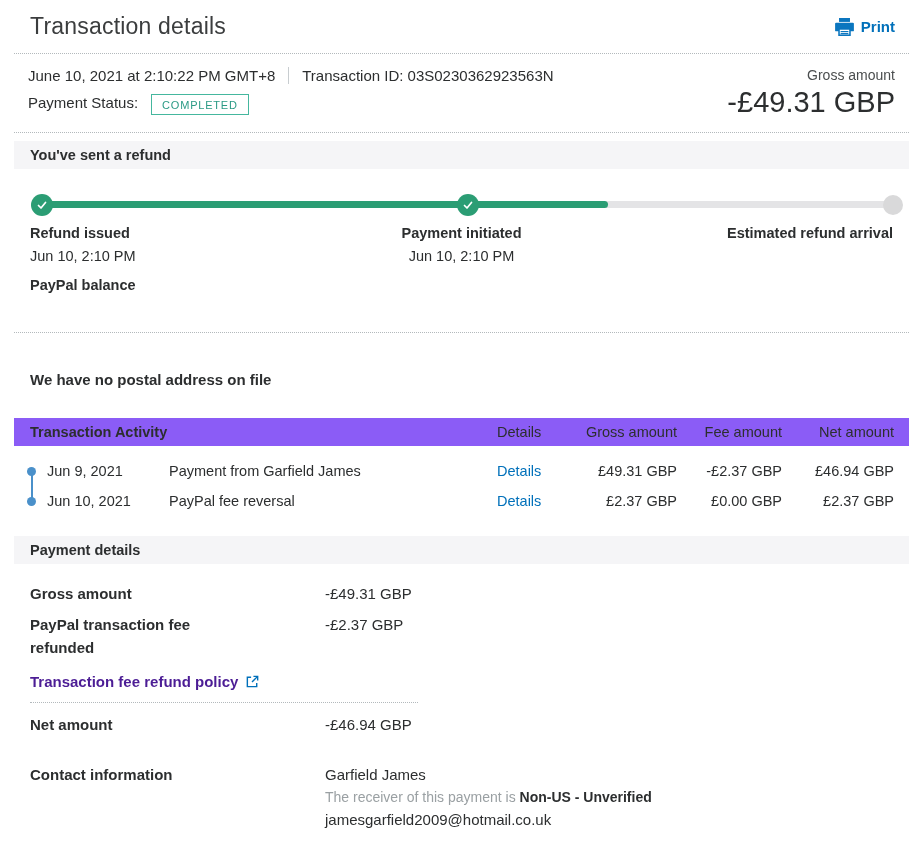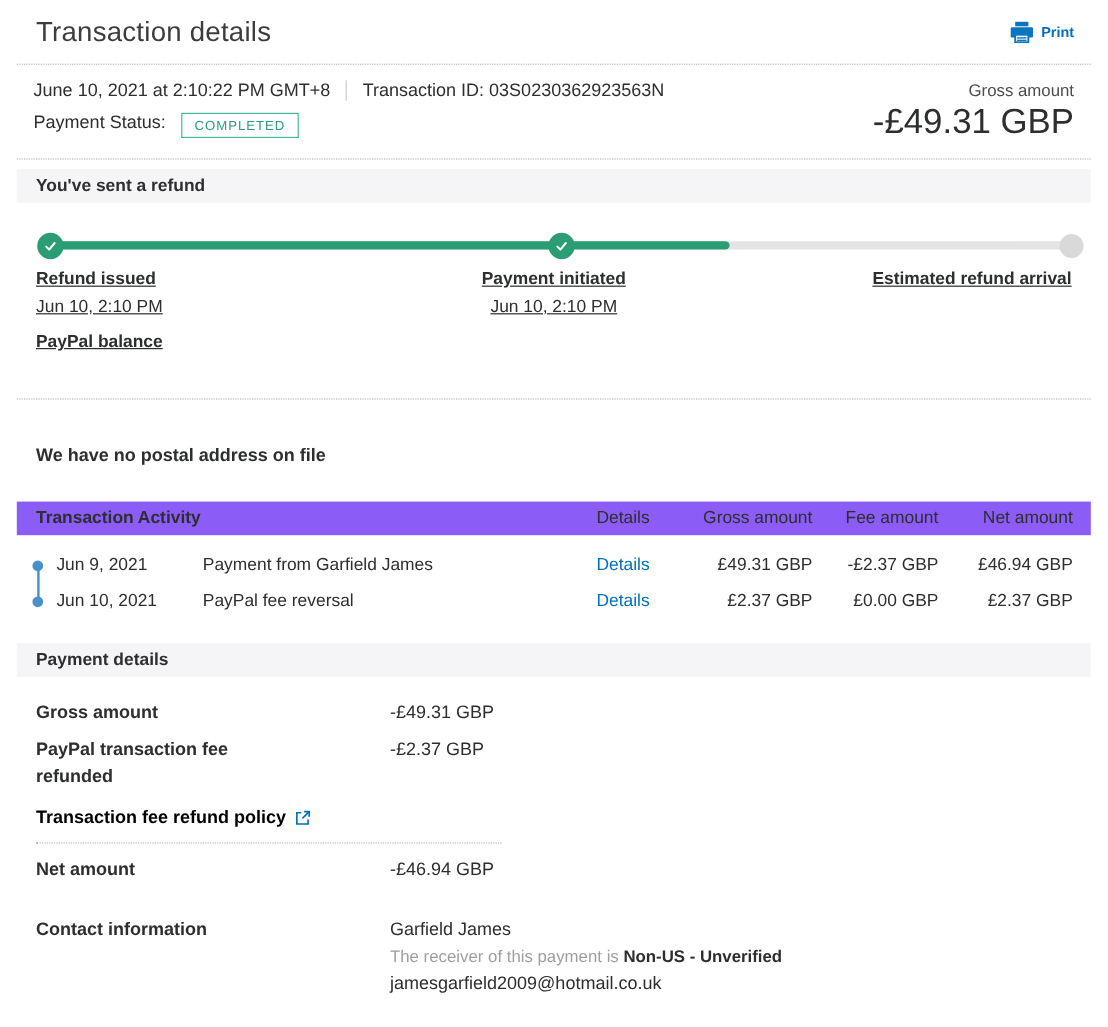--- a/index.html
+++ b/index.html
@@ -7,21 +7,21 @@
   body {
     width:923px; height:856px; overflow:hidden;
     font-family:"Liberation Sans", sans-serif;
     color:#2c2e2f; font-size:15px;
   }
   .hr { border-top:1px dotted #b3b9bc; margin:0 14px; height:0; }
 
   
   .header { height:53px; display:flex; align-items:center; justify-content:space-between; padding:0 28px 0 30px; }
   .page-title { font-size:23px; font-weight:400; color:#3b3d3e; letter-spacing:.2px; }
-  .print-btn { display:flex; align-items:center; gap:7px; color:#0070ba; font-weight:700; font-size:12px; cursor:pointer; }
+  .print-btn { display:flex; align-items:center; gap:7px; color:#0070ba; font-weight:700; font-size:15px; cursor:pointer; }
 
   
   .summary { position:relative; padding:13px 28px 12px 28px; }
   .s-line1 { margin-bottom:9px; }
   .s-line1 .b { font-weight:700; }
   .s-line2 { display:flex; align-items:center; margin-bottom:10px; }
   .v-sep { display:inline-block; width:0; height:17px; border-left:1px solid #c8cdd0; margin:0 13px; }
   .s-line3 { display:flex; align-items:flex-start; gap:13px; height:26px; }
   .badge {
     display:inline-block; border:1px solid #45b79e; color:#2b9a85;
@@ -41,21 +41,21 @@
 
   
   .timeline { position:relative; margin:24px 14px 0; height:22px; }
   .track { position:absolute; left:28px; right:16px; top:8px; height:7px; background:#e4e4e6; border-radius:4px; }
   .progress { height:100%; background:#2b9d74; border-radius:4px; width:66.5%; }
   .cp { position:absolute; top:-7px; width:22px; height:22px; border-radius:50%; background:#2b9d74;
         display:flex; align-items:center; justify-content:center; }
   .cp0 { left:-11px; } .cp1 { left:calc(50% - 11px); }
   .cp-pending { position:absolute; right:-10px; top:-6px; width:20px; height:20px; border-radius:50%; background:#d9d9da; }
   .tl-labels { display:flex; margin:10px 30px 39px; }
-  .tl-col { flex:1;text-decoration:underline; }
+  .tl-col { flex:1; }
   .tl-col.mid { text-align:center; }
   .tl-col.right { text-align:right; }
   .tl-title { font-weight:700; font-size:14.5px; margin-bottom:7px; }
   .tl-date { font-size:14.5px; margin-bottom:13px; }
   .tl-note { font-weight:700; font-size:14.5px; }
 
   .postal { margin:38px 30px 30px; font-weight:700; font-size:15px; }
 
   
   .grid5 { display:grid; grid-template-columns:467px 78px 102px 105px 112px; align-items:center; }
@@ -70,21 +70,21 @@
   .dot { position:absolute; left:0; top:50%; margin-top:-4.5px; width:9px; height:9px; border-radius:50%; background:#4a90ca; z-index:2; }
   .a-row:first-child .dotwrap::after { content:''; position:absolute; left:3.5px; top:50%; width:2px; height:30px; background:#4a90ca; z-index:1; }
   .a-date { width:122px; }
   .link { color:#0070ba; cursor:pointer; }
 
   
   .pd-body { padding:18px 30px 0; }
   .pd-row { display:flex; margin-bottom:8px; }
   .pd-label { width:295px; padding-right:85px; font-weight:700; line-height:23px; }
   .pd-value { line-height:23px; }
-  .policy { margin-top:14px; display:flex; align-items:center; gap:7px; color:#000000; font-weight:700; cursor:pointer; }
+  .policy { margin-top:14px; display:flex; align-items:center; gap:7px; color:#4c1d95; font-weight:700; cursor:pointer; }
   .pd-divider { width:388px; border-top:1px dotted #b3b9bc; margin-top:12px; }
   .net-row { margin-top:10px; }
 
   
   .contact { display:flex; margin:30px 30px 0; }
   .c-label { width:295px; font-weight:700; }
   .c-name { margin-bottom:6px; }
   .c-note { font-size:14px; color:#9aa0a3; margin-bottom:6px; }
   .c-note .b { color:#2c2e2f; font-weight:700; }
   .c-email { font-size:15px; }

